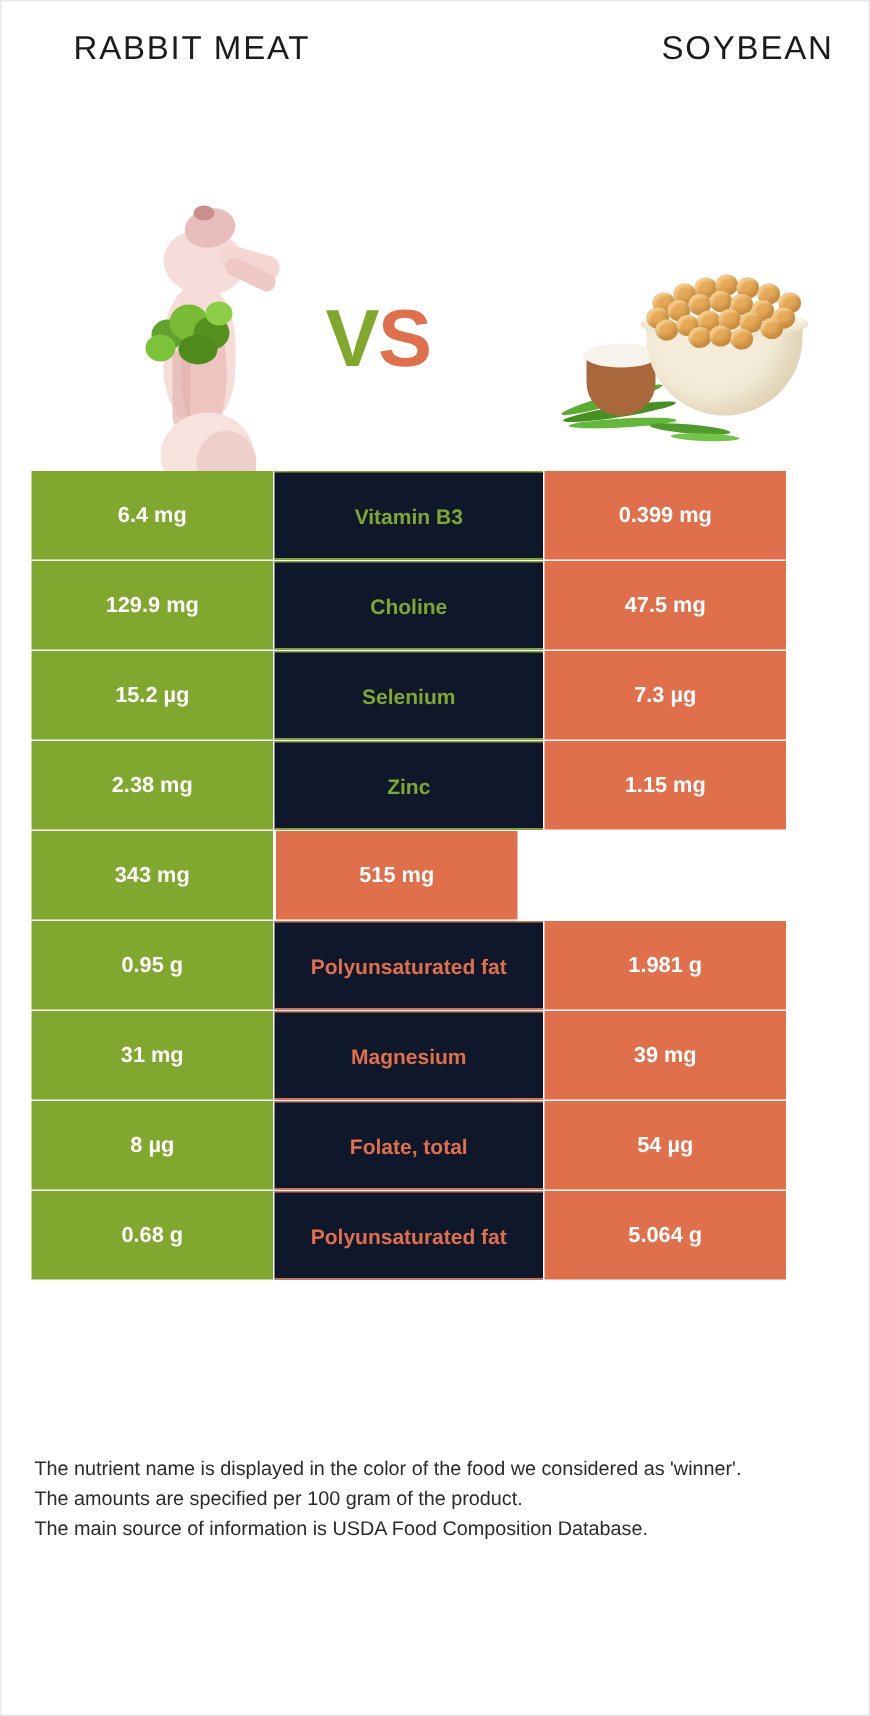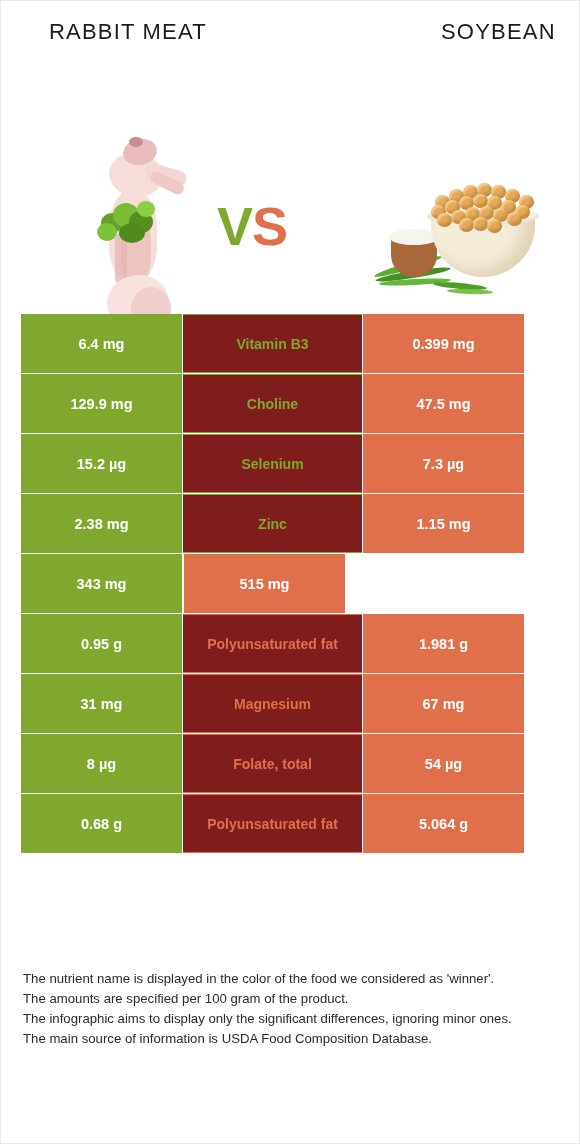--- a/index.html
+++ b/index.html
@@ -100,21 +100,21 @@
     width:161px;
     display:flex; align-items:center; justify-content:center;
     color:#ffffff; font-size:14.5px; font-weight:700;
   }
   .cell-left  { background:#80a82e; }
   .cell-right { background:#e0704c; margin-left:0; }
 
   .cell-mid {
     width:179px;
     display:flex; align-items:center; justify-content:center;
-    background:#7f1d1d;
+    background:#0f172a;
     font-size:14px; font-weight:700;
     border-top:1px solid transparent;
     border-bottom:1px solid transparent;
   }
   .cell-mid.win-left  { color:#80a82e; border-top-color:#80a82e; border-bottom-color:#80a82e; }
   .cell-mid.win-right { color:#e0704c; border-top-color:#e0704c; border-bottom-color:#e0704c; }
 
   .spacer-left, .spacer-right { width:1px; background:#ffffff; }
 
   
@@ -246,21 +246,21 @@
     <div class="cell-mid win-right">Polyunsaturated fat</div>
     <div class="spacer-right"></div>
     <div class="cell-right">1.981 g</div>
   </div>
 
   <div class="row">
     <div class="cell-left">31 mg</div>
     <div class="spacer-left"></div>
     <div class="cell-mid win-right">Magnesium</div>
     <div class="spacer-right"></div>
-    <div class="cell-right">67 mg</div>
+    <div class="cell-right">39 mg</div>
   </div>
 
 
   <div class="row">
     <div class="cell-left">8 µg</div>
     <div class="spacer-left"></div>
     <div class="cell-mid win-right">Folate, total</div>
     <div class="spacer-right"></div>
     <div class="cell-right">54 µg</div>
   </div>
@@ -271,15 +271,14 @@
     <div class="cell-mid win-right">Polyunsaturated fat</div>
     <div class="spacer-right"></div>
     <div class="cell-right">5.064 g</div>
   </div>
 
 </div>
 
 <div class="footer">
   <div>The nutrient name is displayed in the color of the food we considered as 'winner'.</div>
   <div>The amounts are specified per 100 gram of the product.</div>
-  <div>The infographic aims to display only the significant differences, ignoring minor ones.</div>
   <div>The main source of information is USDA Food Composition Database.</div>
 </div>
 
 </body></html>

